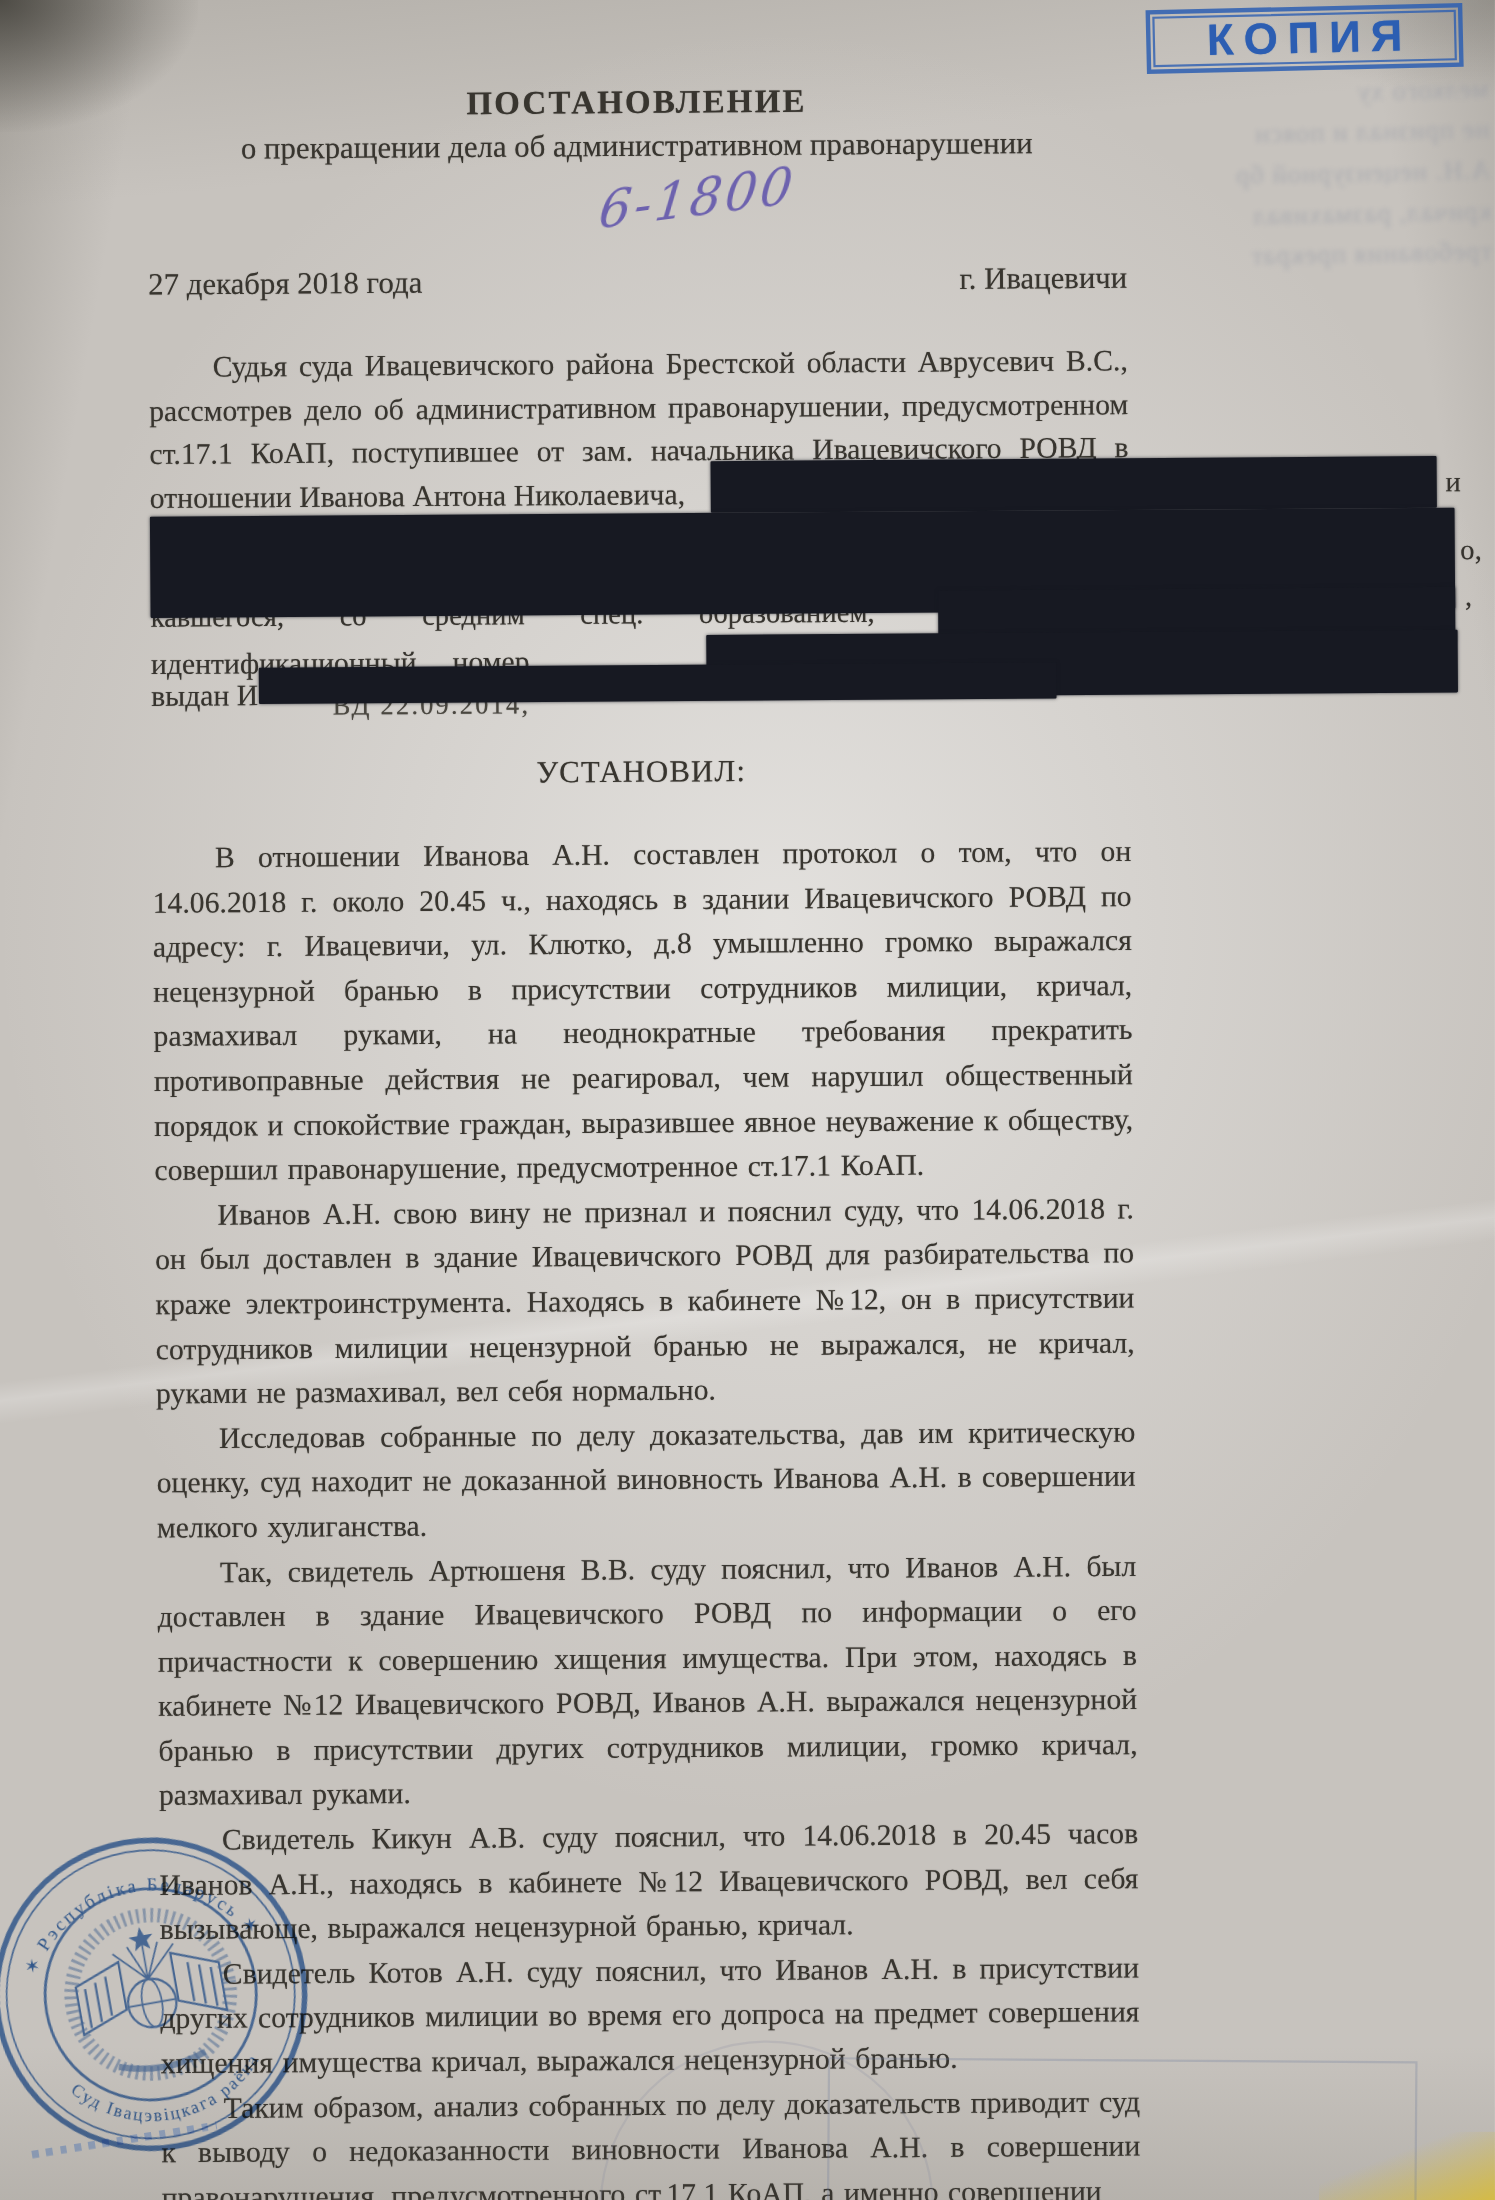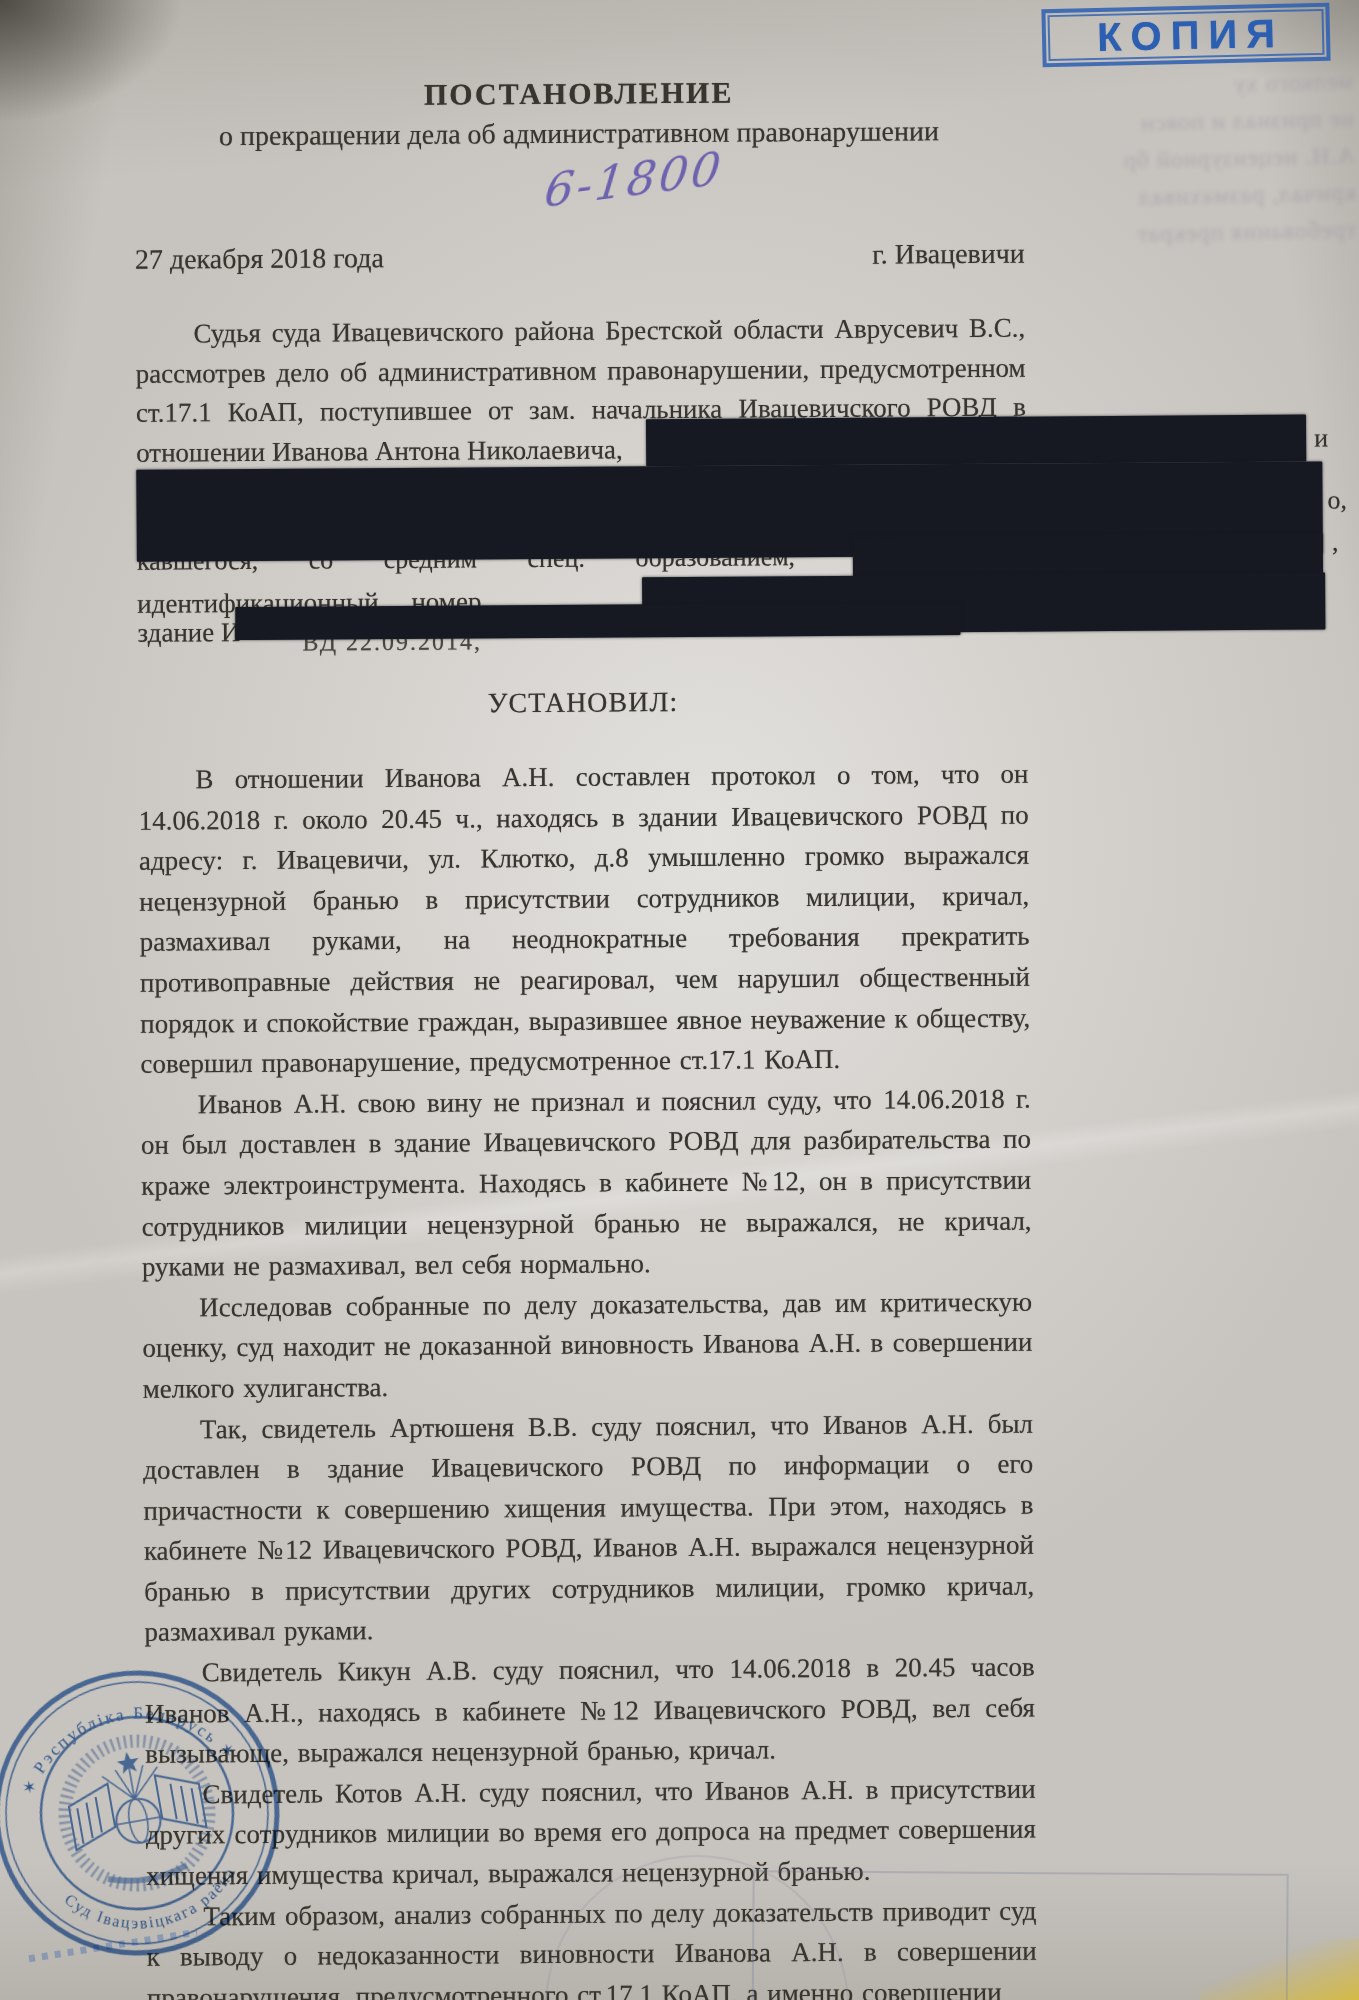--- a/index.html
+++ b/index.html
@@ -136,21 +136,21 @@
     <div class="redact" style="left:140px;top:466px;width:1186px;height:92px;"></div>
     <span class="fragment" style="left:1331px;top:490px;">о,</span>
     <span class="fragment" style="left:1335px;top:532px;">,</span>
 
     <span class="fragment" style="left:140px;top:543px;width:730px;word-spacing:44px;">кавшегося,  со  средним  спец.  образованием,</span>
     <div class="redact" style="left:856px;top:538px;width:470px;height:50px;"></div>
 
     <span class="fragment" style="left:140px;top:585px;font-size:27px;word-spacing:26px;">идентификационный  номер</span>
     <div class="redact" style="left:645px;top:577px;width:683px;height:57px;"></div>
 
-    <span class="fragment" style="left:140px;top:614px;font-size:27px;">здание И</span>
+    <span class="fragment" style="left:140px;top:614px;font-size:27px;">выдан И</span>
     <span class="fragment" style="left:305px;top:627px;font-size:24px;color:#4a4740;letter-spacing:2px;">ВД 22.09.2014,</span>
     <div class="redact" style="left:238px;top:604px;width:725px;height:33px;"></div>
 
     <div class="ustanovil">УСТАНОВИЛ:</div>
 
     <div class="body-text">
       <p>В отношении Иванова А.Н. составлен протокол о том, что он 14.06.2018 г. около 20.45 ч., находясь в здании Ивацевичского РОВД по адресу: г. Ивацевичи, ул. Клютко, д.8 умышленно громко выражался нецензурной бранью в присутствии сотрудников милиции, кричал, размахивал руками, на неоднократные требования прекратить противоправные действия не реагировал, чем нарушил общественный порядок и спокойствие граждан, выразившее явное неуважение к обществу, совершил правонарушение, предусмотренное ст.17.1 КоАП.</p>
       <p>Иванов А.Н. свою вину не признал и пояснил суду, что 14.06.2018 г. он был доставлен в здание Ивацевичского РОВД для разбирательства по краже электроинструмента. Находясь в кабинете №12, он в присутствии сотрудников милиции нецензурной бранью не выражался, не кричал, руками не размахивал, вел себя нормально.</p>
       <p>Исследовав собранные по делу доказательства, дав им критическую оценку, суд находит не доказанной виновность Иванова А.Н. в совершении мелкого хулиганства.</p>
       <p>Так, свидетель Артюшеня В.В. суду пояснил, что Иванов А.Н. был доставлен в здание Ивацевичского РОВД по информации о его причастности к совершению хищения имущества. При этом, находясь в кабинете №12 Ивацевичского РОВД, Иванов А.Н. выражался нецензурной бранью в присутствии других сотрудников милиции, громко кричал, размахивал руками.</p>

